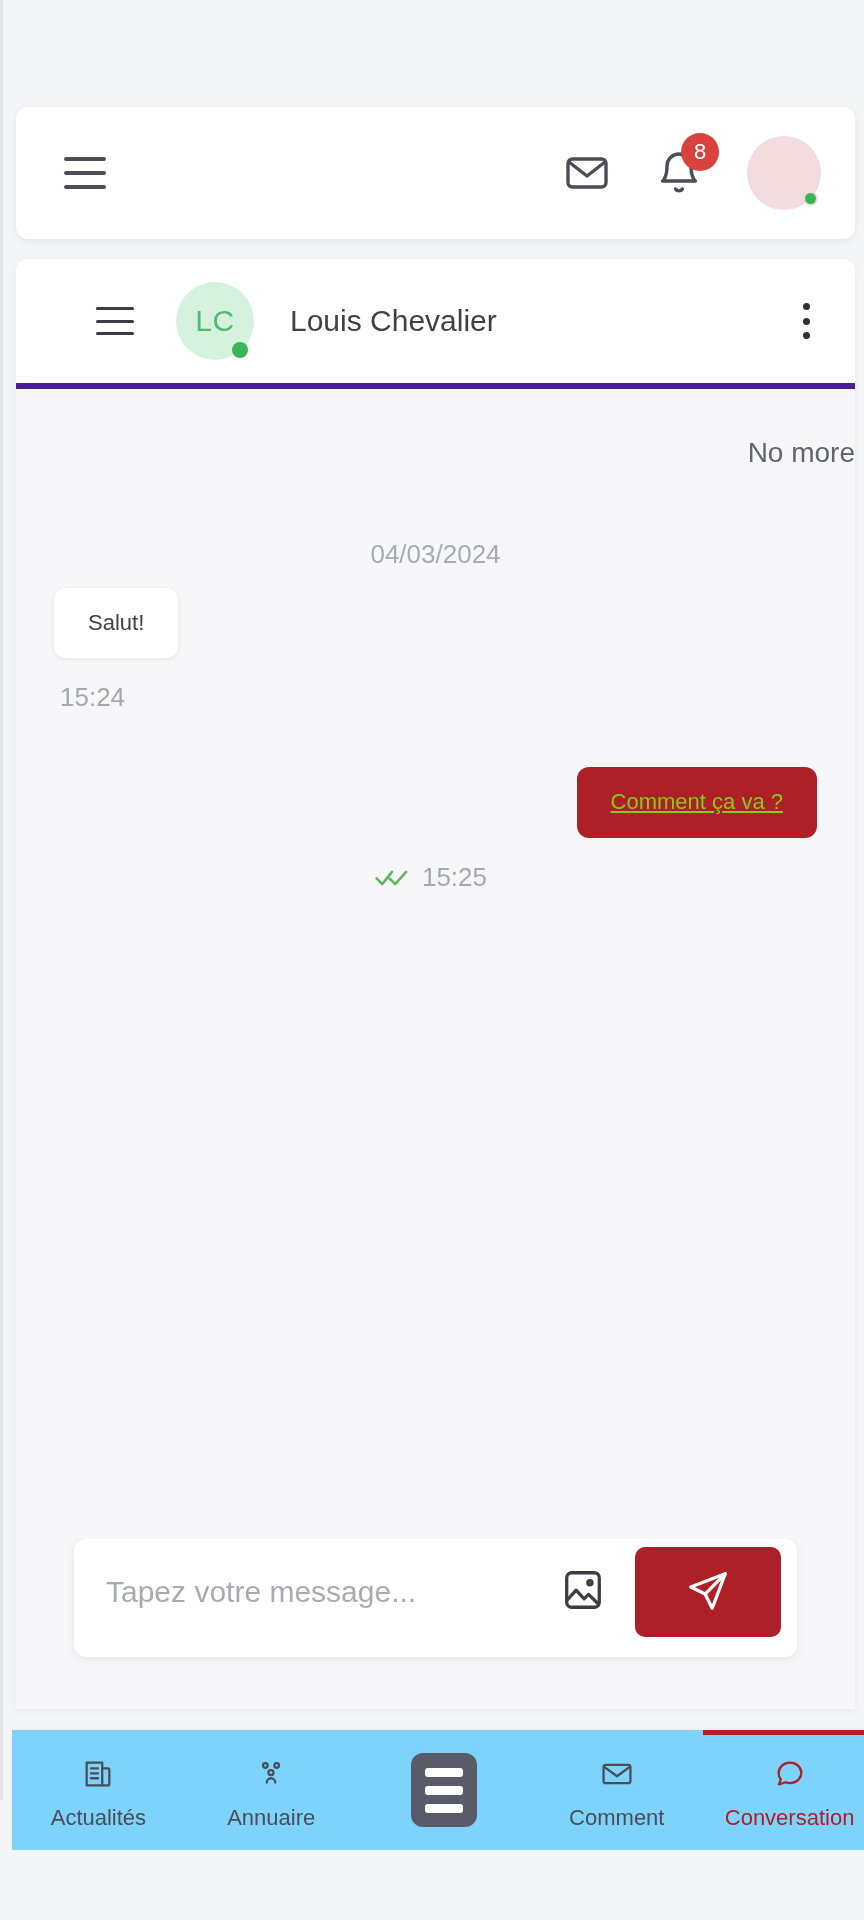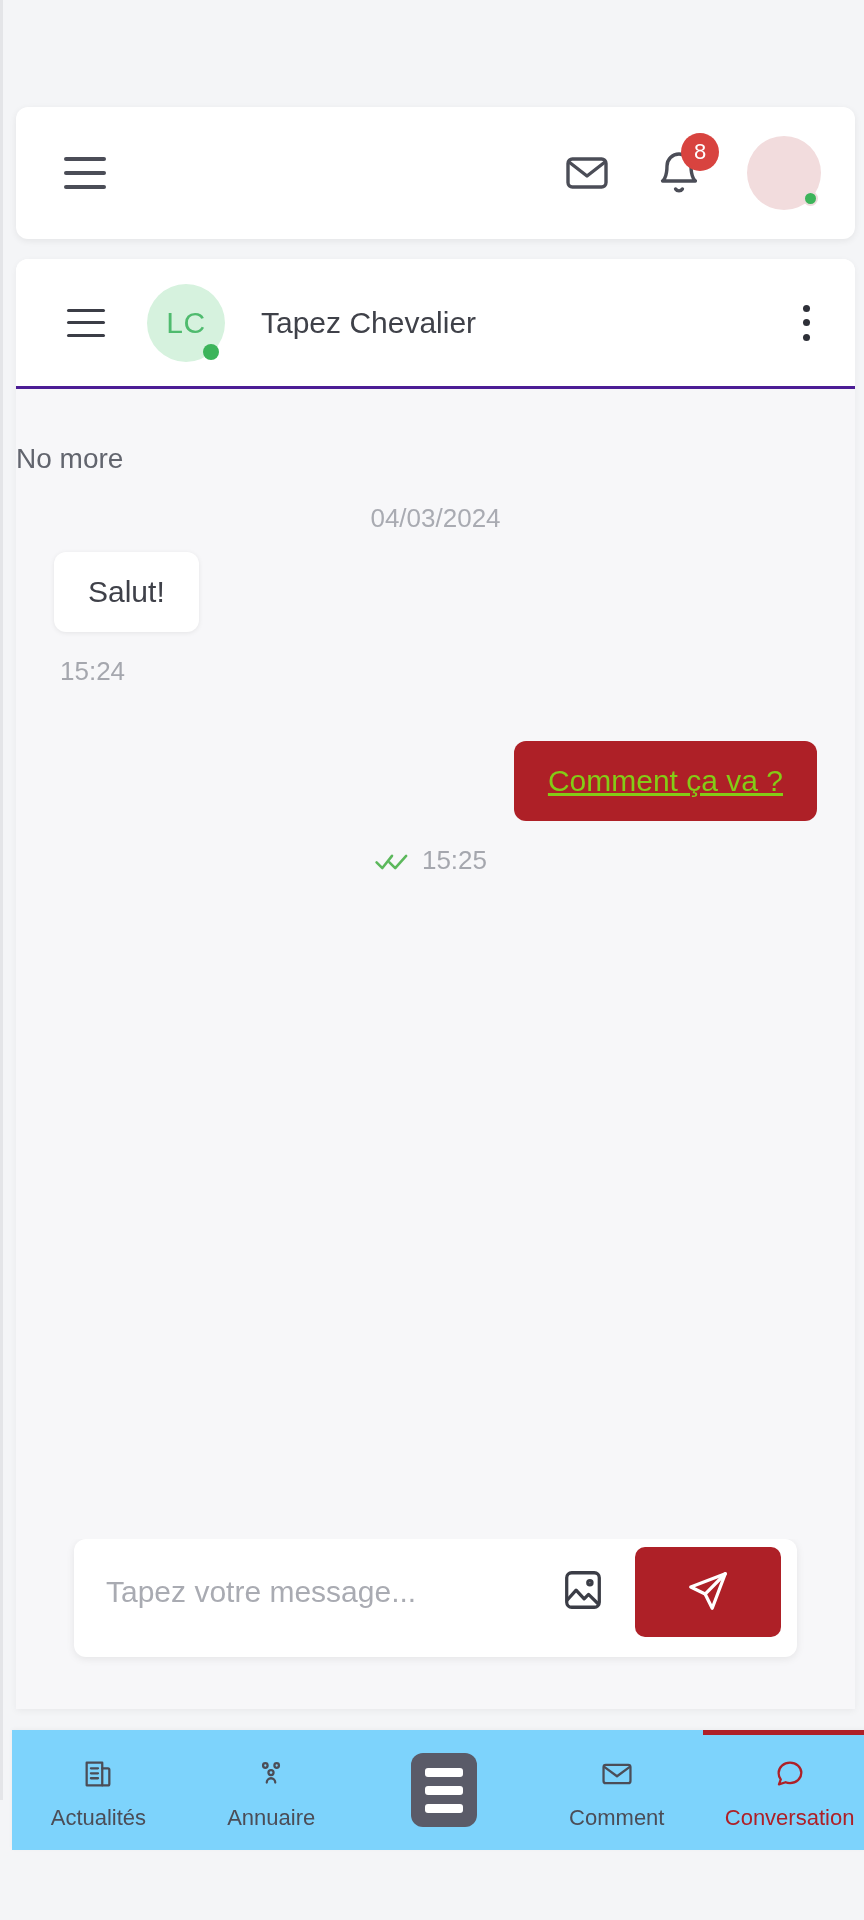--- a/index.html
+++ b/index.html
@@ -111,22 +111,22 @@
     overflow: hidden;
     display: flex;
     flex-direction: column;
   }
 
   .chat-header {
     height: 130px;
     flex: 0 0 130px;
     display: flex;
     align-items: center;
-    padding: 0 34px 0 51px;
-    border-bottom: 3px solid #4c1d95;
+    padding: 0 34px 0 80px;
+    border-bottom: 6px solid #4c1d95;
     background: #fff;
   }
   .chat-header .hamburger { width: 38px; height: 28px; }
   .chat-header .hamburger span { height: 3px; background: #3b3d46; }
 
   .contact-avatar {
     position: relative;
     margin-left: 42px;
     width: 78px; height: 78px;
     border-radius: 50%;
@@ -172,42 +172,42 @@
   
   .messages {
     flex: 1 1 auto;
     background: #f7f7f9;
     padding: 26px 0 0 0;
     position: relative;
     overflow: hidden;
   }
 
   .no-more {
-    text-align: left;
+    text-align: right;
     font-size: 28px;
     color: #62656e;
-    margin-top: 28px;
+    margin-top: 22px;
   }
 
   .date-sep {
     text-align: center;
     font-size: 26px;
     color: #a9abb2;
-    margin-top: 28px;
+    margin-top: 70px;
   }
 
   .msg-row { display: flex; padding: 0 38px; }
   .msg-row.in  { justify-content: flex-start; }
   .msg-row.out { justify-content: flex-end; }
 
   .bubble {
     max-width: 70%;
     padding: 22px 34px;
     border-radius: 12px;
-    font-size: 30px;
+    font-size: 22px;
     line-height: 1.2;
   }
   .bubble.in {
     background: #ffffff;
     color: #3f4149;
     box-shadow: 0 1px 5px rgba(0,0,0,0.08);
   }
   .bubble.out {
     background: #ae2027;
     color: #84cc16;
@@ -379,21 +379,21 @@
         <span></span>
         <span></span>
         <span></span>
       </div>
 
       <div class="contact-avatar">
         <span>LC</span>
         <span class="dot-online"></span>
       </div>
 
-      <div class="contact-name">Tapez Chevalier</div>
+      <div class="contact-name">Louis Chevalier</div>
 
       <div class="kebab">
         <i></i>
         <i></i>
         <i></i>
       </div>
     </div>
 
     <div class="messages">
 

